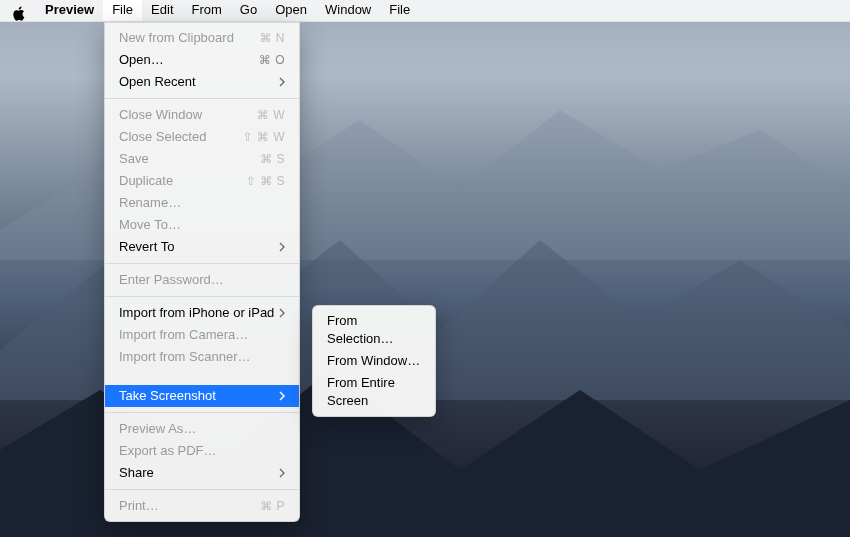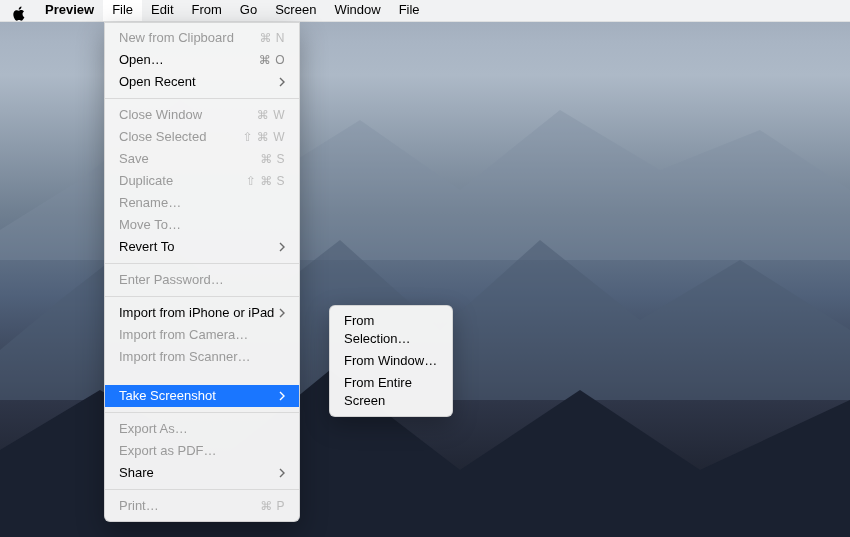--- a/index.html
+++ b/index.html
@@ -50,21 +50,21 @@
   }
   .dropdown .item.disabled { color:#9a9a9a; }
   .dropdown .item.selected { background:#1a76ff; color:#fff;margin-top:17px; }
   .dropdown .sep { height:1px; margin:5px 0; background:#d9d9d9; }
   .shortcut { color:#8a8a8a; font-size:12px; letter-spacing:0.5px; }
   .item.disabled .shortcut { color:#bcbcbc; }
   .chev { width:10px; display:flex; justify-content:flex-end; }
   .chev svg { width:6px; height:10px; }
   .item.selected .chev svg path { stroke:#fff; }
   .submenu {
-    position:absolute; top:305px; left:329px;
+    position:absolute; top:305px; left:312px;
     width:124px;
     background: rgba(245,245,245,0.98);
     border: 1px solid rgba(0,0,0,0.12);
     border-radius: 6px;
     box-shadow: 0 8px 24px rgba(0,0,0,0.28);
     padding: 4px 0;
     z-index: 25;
     font-size: 13px;
   }
   .submenu .sitem { padding: 2px 14px; line-height:18px; color:#000; }
@@ -94,21 +94,21 @@
     <span class="apple">
       <svg viewBox="0 0 14 16" width="13" height="15">
           <path fill="#000" d="M11.3 8.5c0-1.8 1.5-2.7 1.6-2.7-0.9-1.3-2.2-1.5-2.7-1.5-1.1-0.1-2.2 0.7-2.8 0.7-0.6 0-1.5-0.7-2.4-0.6-1.2 0-2.4 0.7-3 1.9-1.3 2.3-0.3 5.6 0.9 7.5 0.6 0.9 1.4 1.9 2.3 1.9 0.9 0 1.3-0.6 2.4-0.6 1.1 0 1.4 0.6 2.4 0.6 1 0 1.6-0.9 2.3-1.8 0.7-1 1-2 1-2.1-0.1 0-2-0.8-2-3.3zM9.4 2.8c0.5-0.6 0.9-1.5 0.8-2.4-0.7 0-1.6 0.5-2.2 1.1-0.5 0.5-0.9 1.4-0.8 2.3 0.8 0.1 1.7-0.4 2.2-1z"></path>
         </svg>
     </span>
     <span class="mitem appname">Preview</span>
     <span class="mitem open">File</span>
     <span class="mitem">Edit</span>
     <span class="mitem">From</span>
     <span class="mitem">Go</span>
-    <span class="mitem">Screen</span>
+    <span class="mitem">Open</span>
     <span class="mitem">Window</span>
     <span class="mitem">File</span>
   </div>
 
   <div class="dropdown" id="file-dropdown">
       <div class="item disabled">
         <span>New from Clipboard</span>
         <span class="shortcut">⌘ N</span>
       </div>
       <div class="item">
@@ -176,21 +176,21 @@
       <div class="item selected">
         <span>Take Screenshot</span>
         <span class="chev">
           <svg viewBox="0 0 6 10">
             <path d="M1 1 L5 5 L1 9" fill="none" stroke="#6b6b6b" stroke-width="1.4"></path>
           </svg>
         </span>
       </div>
       <div class="sep"></div>
       <div class="item disabled">
-        <span>Export As…</span>
+        <span>Preview As…</span>
       </div>
       <div class="item disabled">
         <span>Export as PDF…</span>
       </div>
       <div class="item">
         <span>Share</span>
         <span class="chev">
           <svg viewBox="0 0 6 10">
             <path d="M1 1 L5 5 L1 9" fill="none" stroke="#6b6b6b" stroke-width="1.4"></path>
           </svg>

